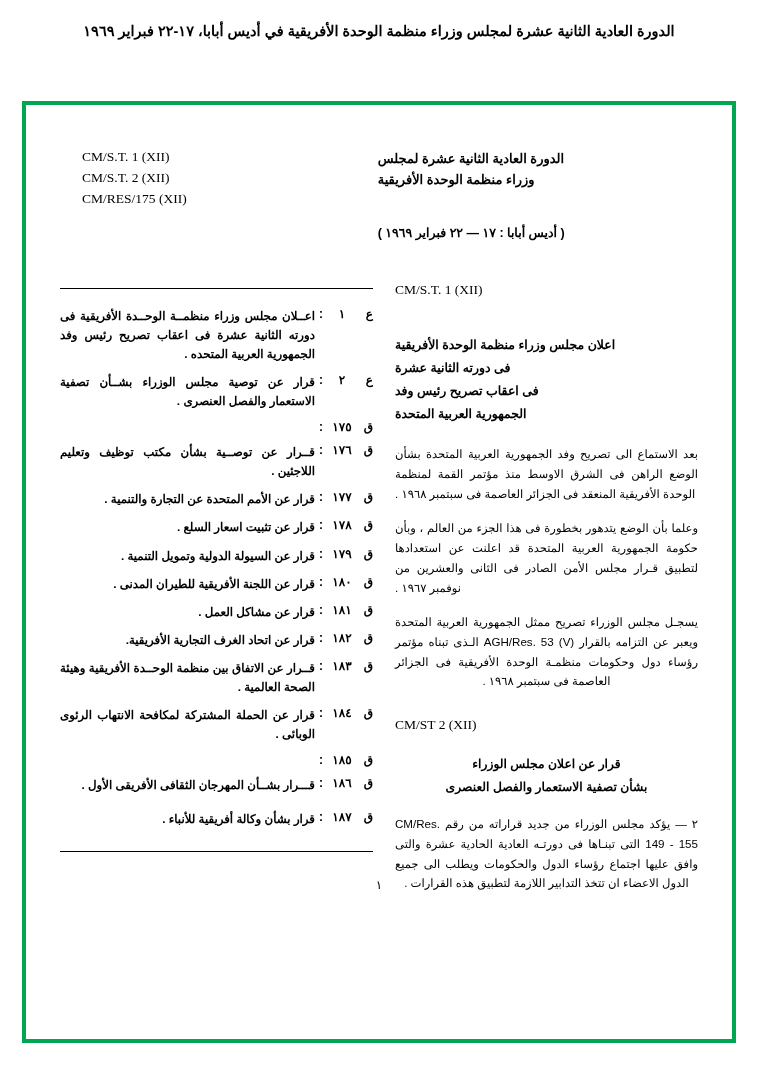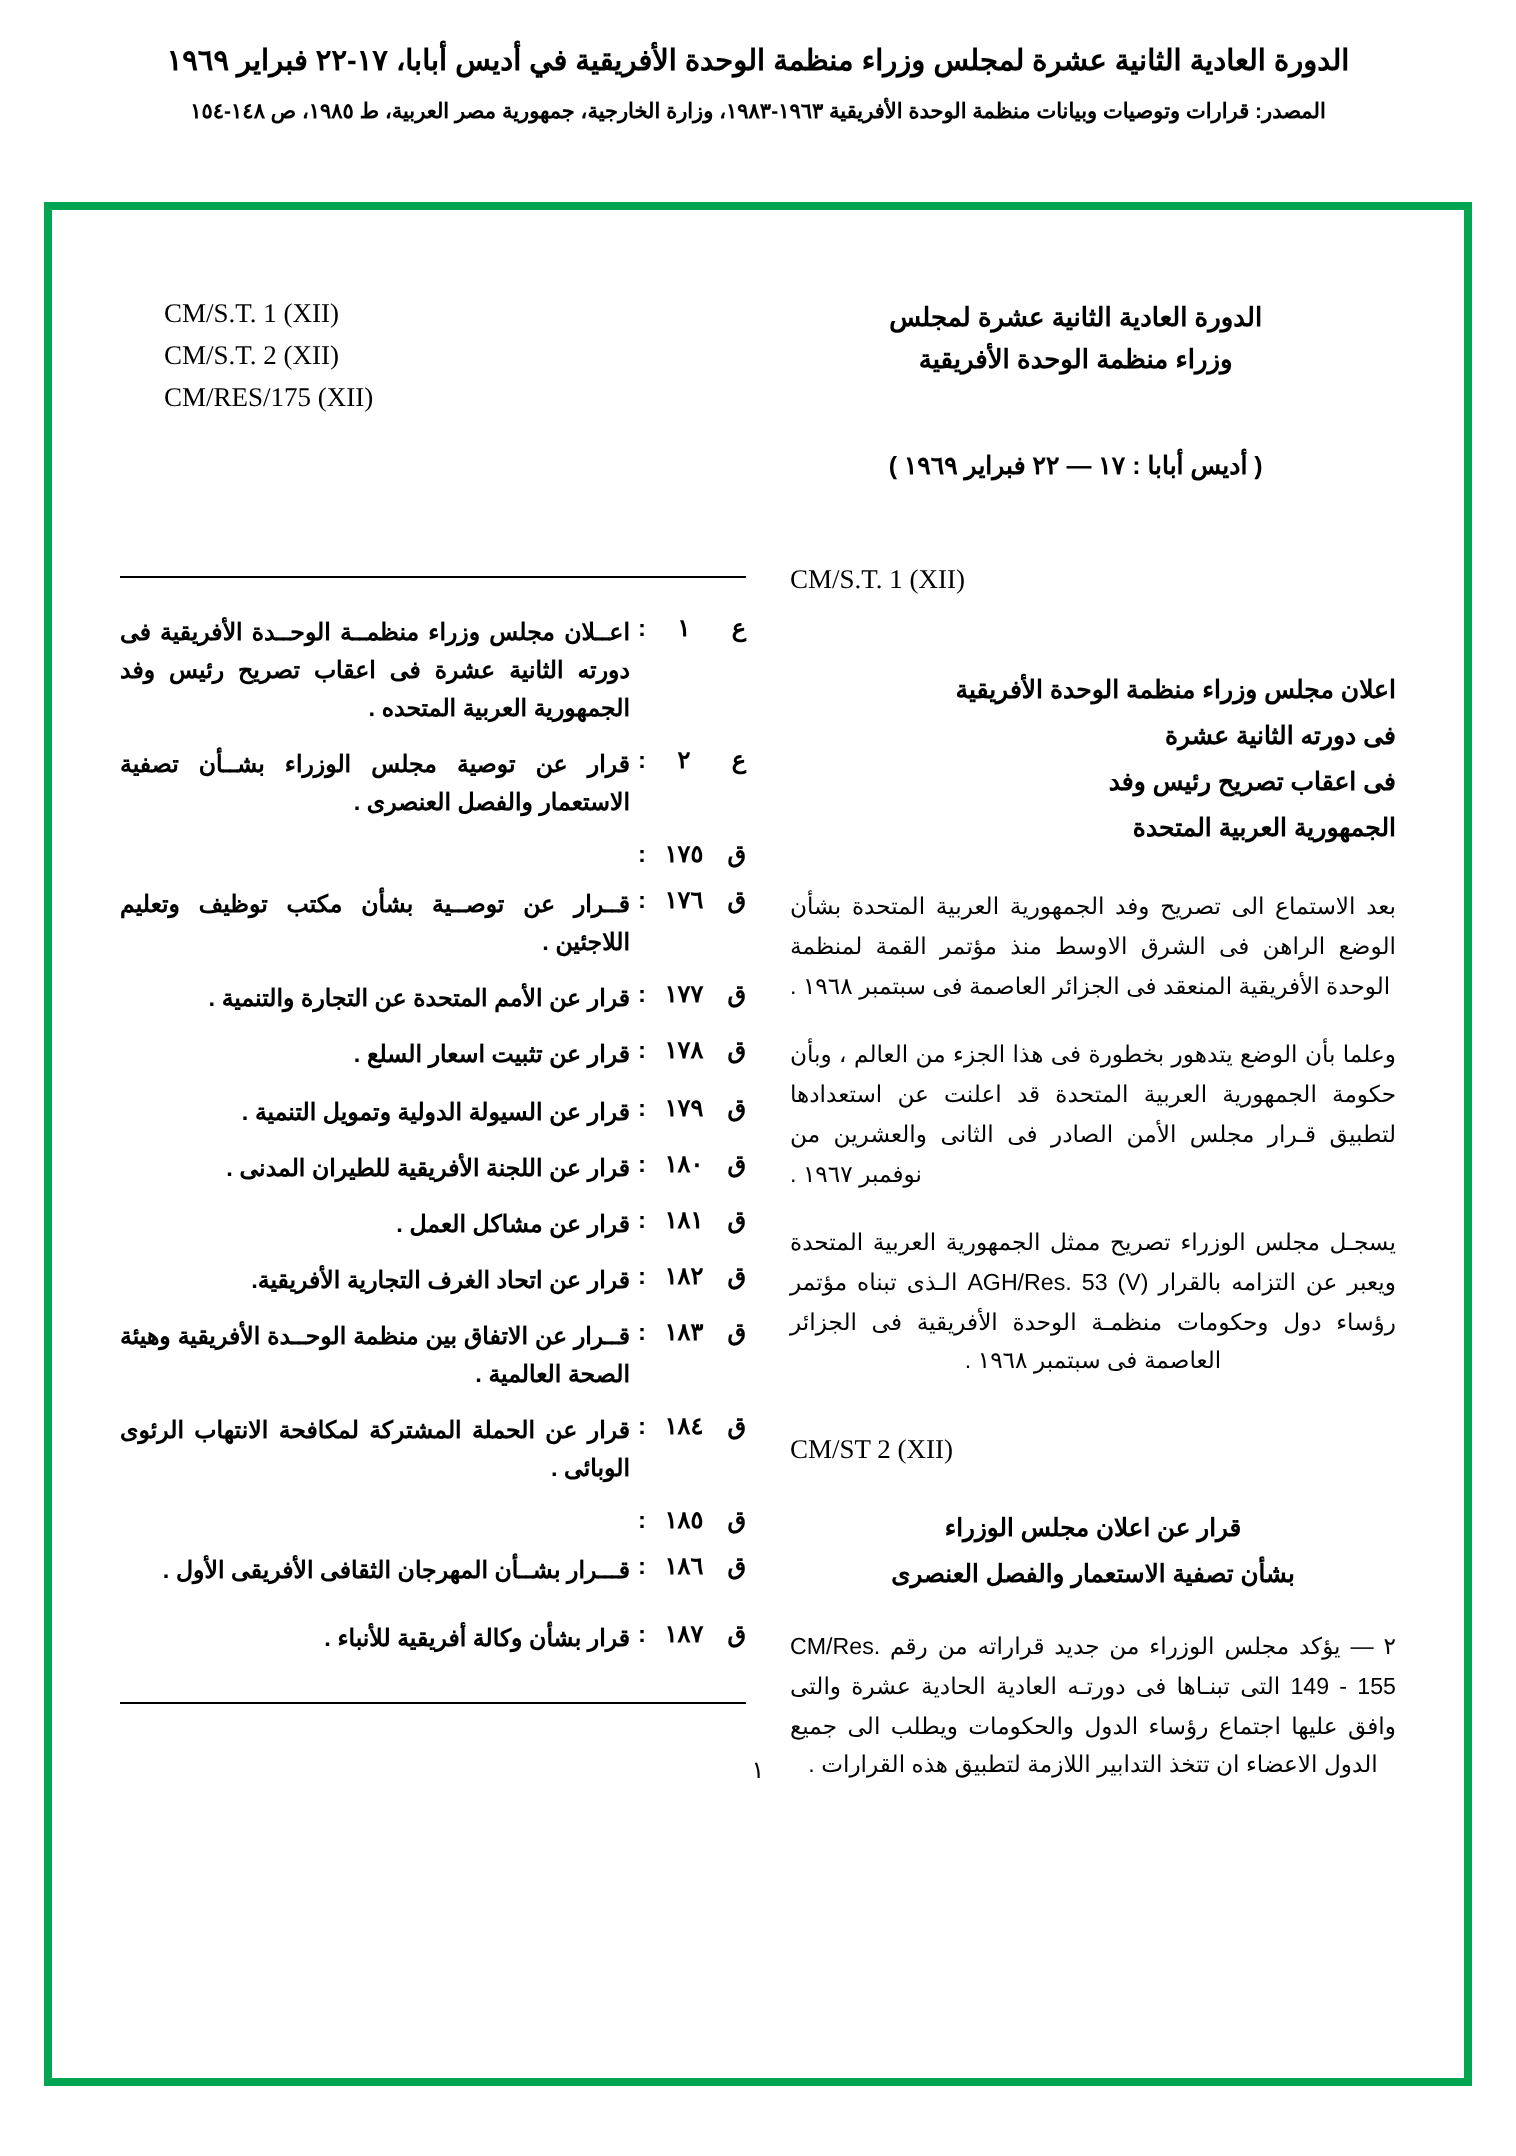--- a/index.html
+++ b/index.html
@@ -61,21 +61,21 @@
   }
   
   .top-block {
     display: flex;
     flex-direction: row;
     direction: rtl;
     align-items: flex-start;
   }
   .top-right {
     width: 52%;
-    text-align: center;
+    text-align: left;
     padding-top: 4px;
   }
   .top-left {
     width: 48%;
     direction: ltr;
     text-align: left;
     font-family: "Liberation Serif", serif;
     font-size: 13.5px;
     line-height: 1.55;
     padding-left: 22px;
@@ -119,21 +119,21 @@
     font-family: "Liberation Serif", serif;
     font-size: 13.5px;
     direction: ltr;
     text-align: left;
     margin-bottom: 20px;
   }
   .decl-title {
     font-family: "Liberation Sans", sans-serif;
     font-weight: bold;
     font-size: 12.5px;
-    text-align: right;
+    text-align: left;
     line-height: 1.85;
     direction: rtl;
     margin-bottom: 18px;
     margin-top: 36px;
   }
   .para {
     font-family: "Liberation Sans", sans-serif;
     font-size: 11.6px;
     line-height: 1.72;
     text-align: justify;
@@ -216,21 +216,20 @@
     font-size: 12px;
   }
 </style>
 </head>
 <body>
 
 <div class="page">
 
   <div class="doc-header">
     <div class="header-title">الدورة العادية الثانية عشرة لمجلس وزراء منظمة الوحدة الأفريقية في أديس أبابا، ١٧-٢٢ فبراير ١٩٦٩</div>
-    <div class="header-source">المصدر: ‏قرارات وتوصيات وبيانات منظمة الوحدة الأفريقية ١٩٦٣-١٩٨٣، وزارة الخارجية، جمهورية مصر العربية، ط ١٩٨٥، ص ١٤٨-١٥٤‏</div>
   </div>
 
   <div class="frame">
     <div class="frame-inner">
 
       <div class="top-block">
         <div class="top-right">
           <div class="session-title">الدورة العادية الثانية عشرة لمجلس</div>
           <div class="session-title">وزراء منظمة الوحدة الأفريقية</div>
           <div class="session-place">( أديس أبابا : ١٧ — ٢٢ فبراير ١٩٦٩ )</div>

